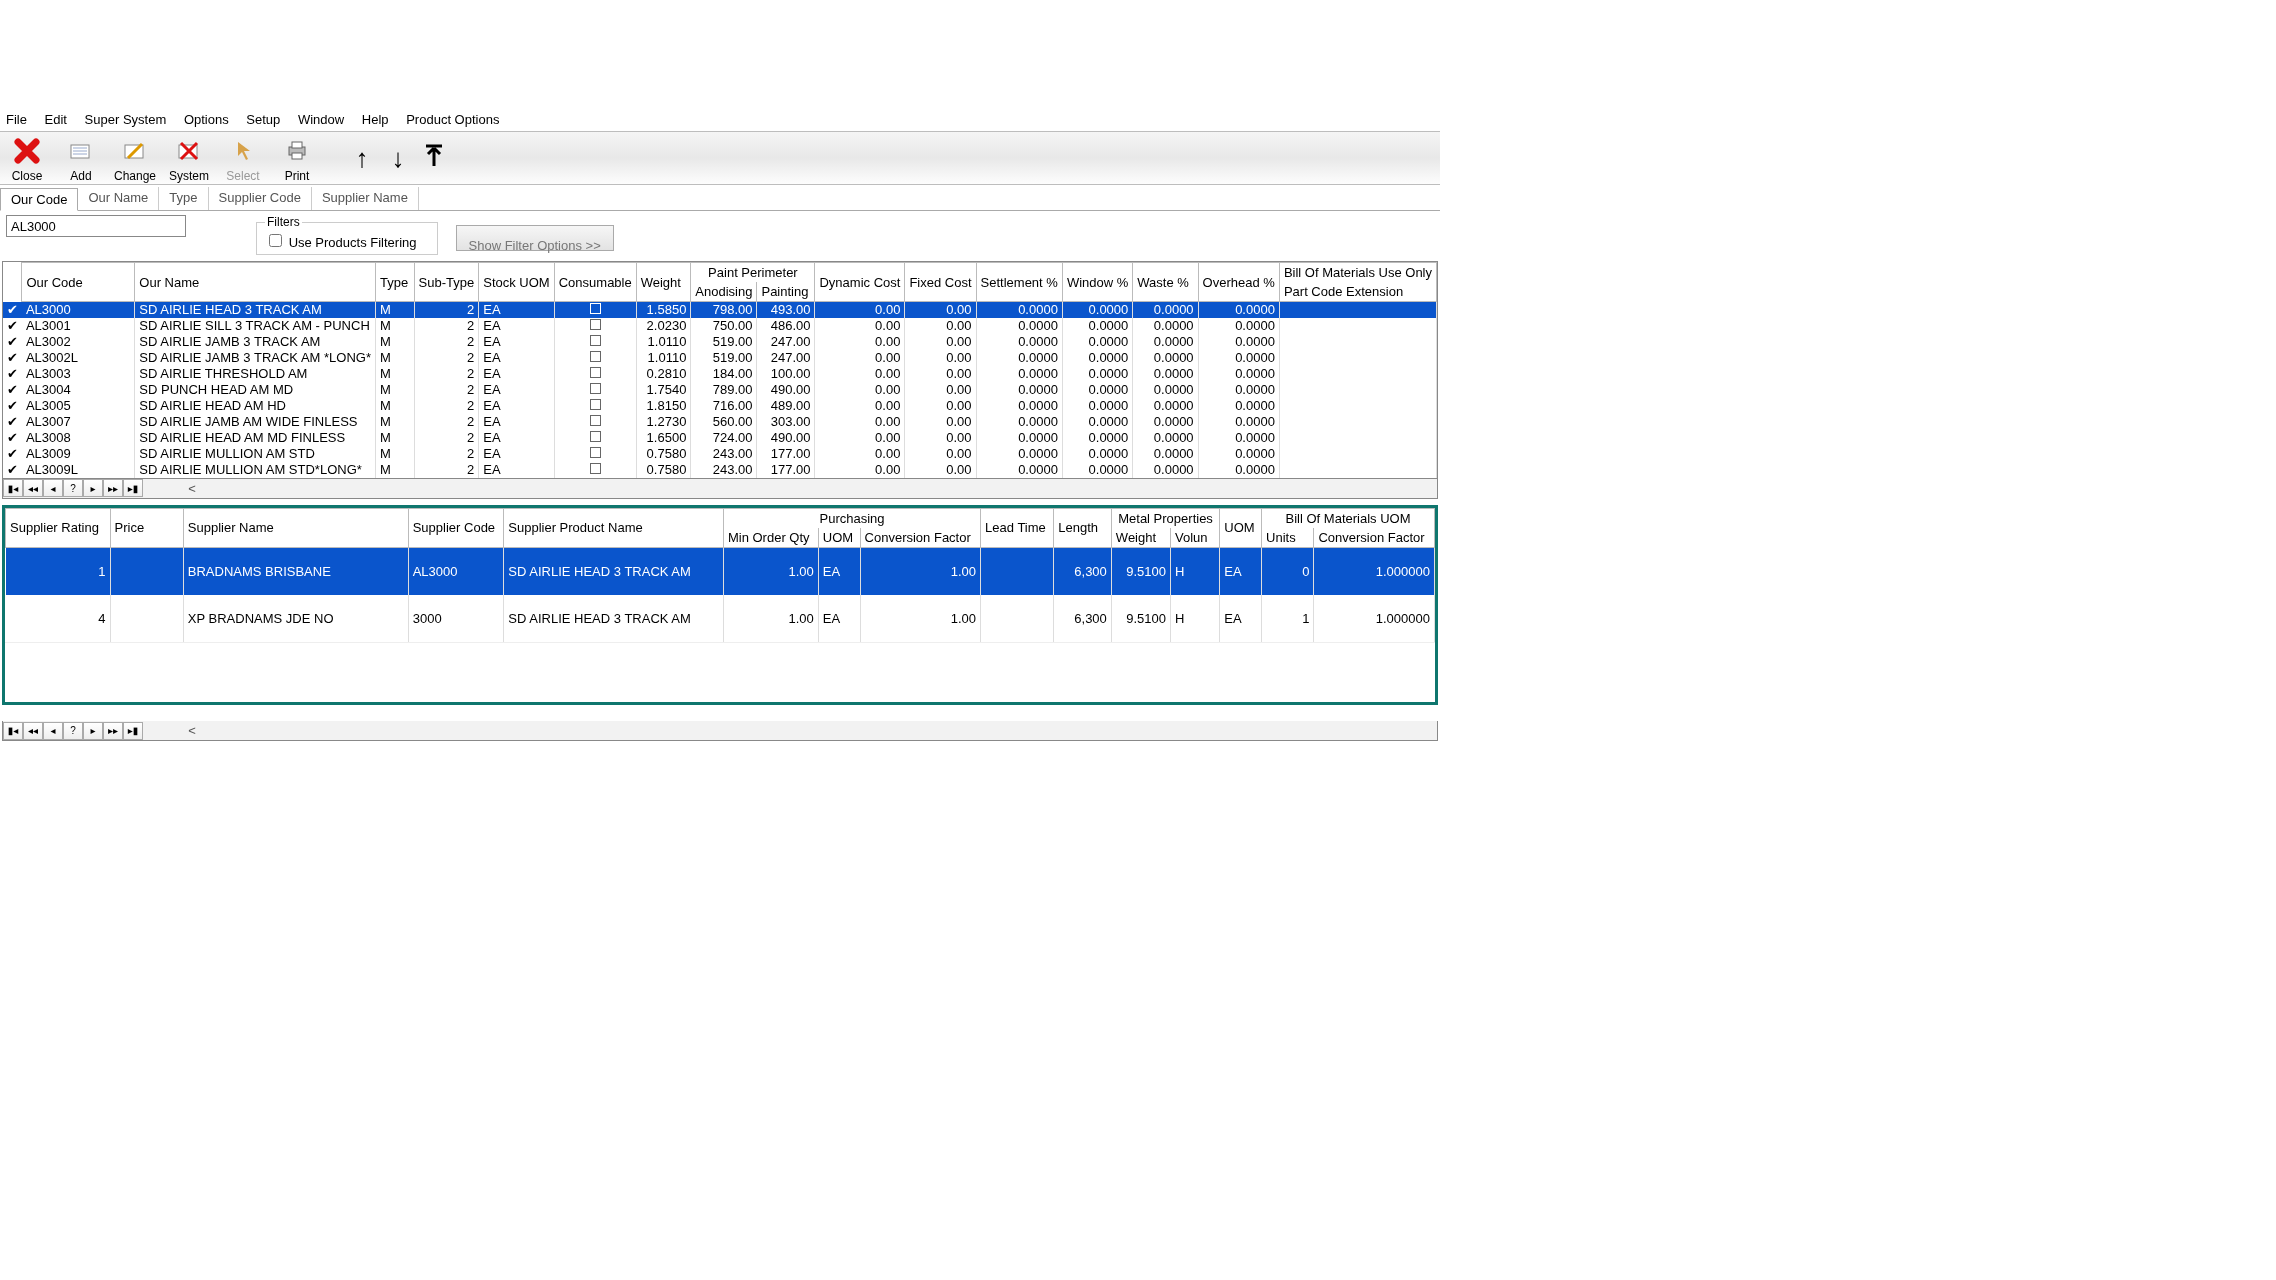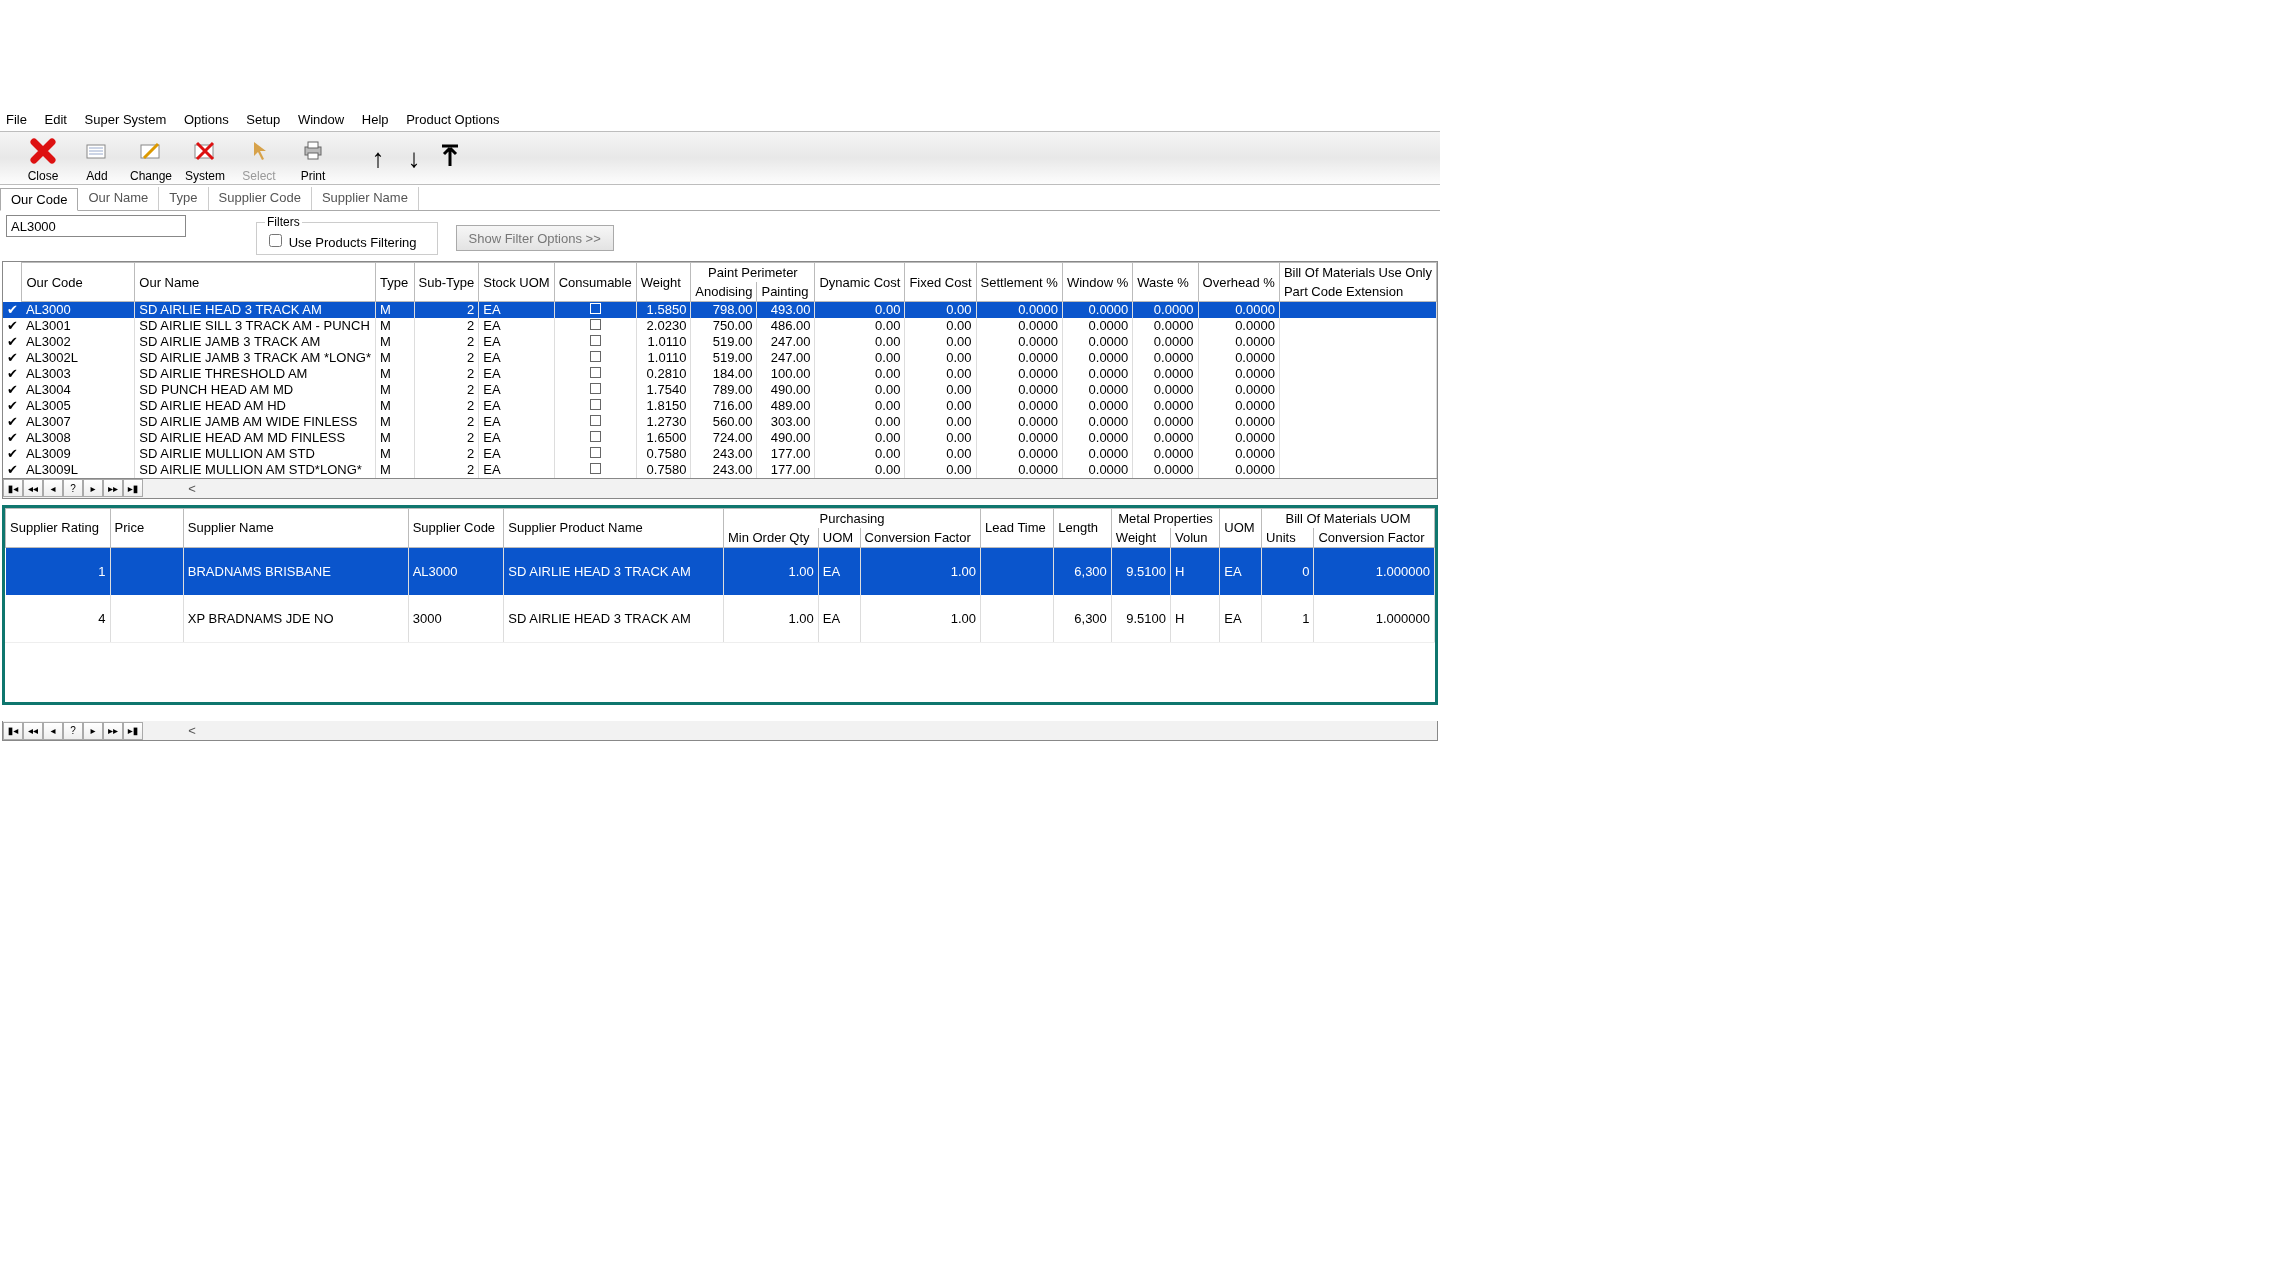--- a/index.html
+++ b/index.html
@@ -4,33 +4,33 @@
 <style>
 * { box-sizing:border-box; font-family:"Segoe UI",Tahoma,sans-serif; font-size:13px; }
 body { margin:0; padding:0; background:#fff; }
 .app { width:1440px; margin:0; padding-top:110px; }
 .titlebar { display:flex; align-items:center; padding:2px 6px; }
 .titlebar svg { margin-right:6px; }
 .menubar { padding:2px 6px 4px 6px; }
 .menubar span { margin-right:14px; cursor:default; }
 .toolbar { height:54px; background:linear-gradient(#f5f5f5,#e8e8e8,#fdfdfd);
            border-top:1px solid #bdbdbd; border-bottom:1px solid #bdbdbd;
-           display:flex; align-items:center; padding:0 16px; }
+           display:flex; align-items:center; padding:0 0; }
 .tbtn { width:54px; text-align:center; padding-top:4px; }
 .tbtn .lbl { font-size:12px; margin-top:2px; }
 .arrow { width:36px; text-align:center; font-size:26px; font-weight:bold; }
 .tabs { display:flex; border-bottom:1px solid #aaa; margin-top:2px; }
 .tab { padding:3px 10px; border-right:1px solid #ccc; color:#555; cursor:default; }
 .tab.active { background:#fff; color:#000; border:1px solid #aaa; border-bottom:1px solid #fff;
               position:relative; top:1px; }
 .filterrow { display:flex; align-items:flex-start; padding:4px 6px; gap:10px; }
 .code-input { width:180px; height:22px; border:1px solid #888; padding:0 4px; }
 .filters { border:1px solid #ccc; padding:2px 20px 4px 8px; margin-left:60px; }
 .filters legend { font-size:12px; padding:0 2px; }
-.showfilter { height:26px; padding:5px 12px; border:1px solid #aaa;
+.showfilter { height:26px; padding:12px 12px; border:1px solid #aaa;
               background:linear-gradient(#f6f6f6,#e3e3e3); color:#777; margin-left:6px; position:relative; top:10px;}
 .grid-wrap { border:1px solid #888; margin:2px 2px 0 2px; }
 table.grid { border-collapse:collapse; width:100%; }
 table.grid th { background:#fff; font-weight:normal; border:1px solid #bbb; padding:2px 4px;
                 text-align:left; white-space:nowrap; }
 table.grid th.group { border-bottom:none; text-align:center; }
 table.grid th.sub { border-top:none; }
 table.grid td { border-right:1px solid #ddd; padding:0 4px; white-space:nowrap; height:16px; }
 table.grid td.num { text-align:right; }
 table.grid td.chk { text-align:center; }

